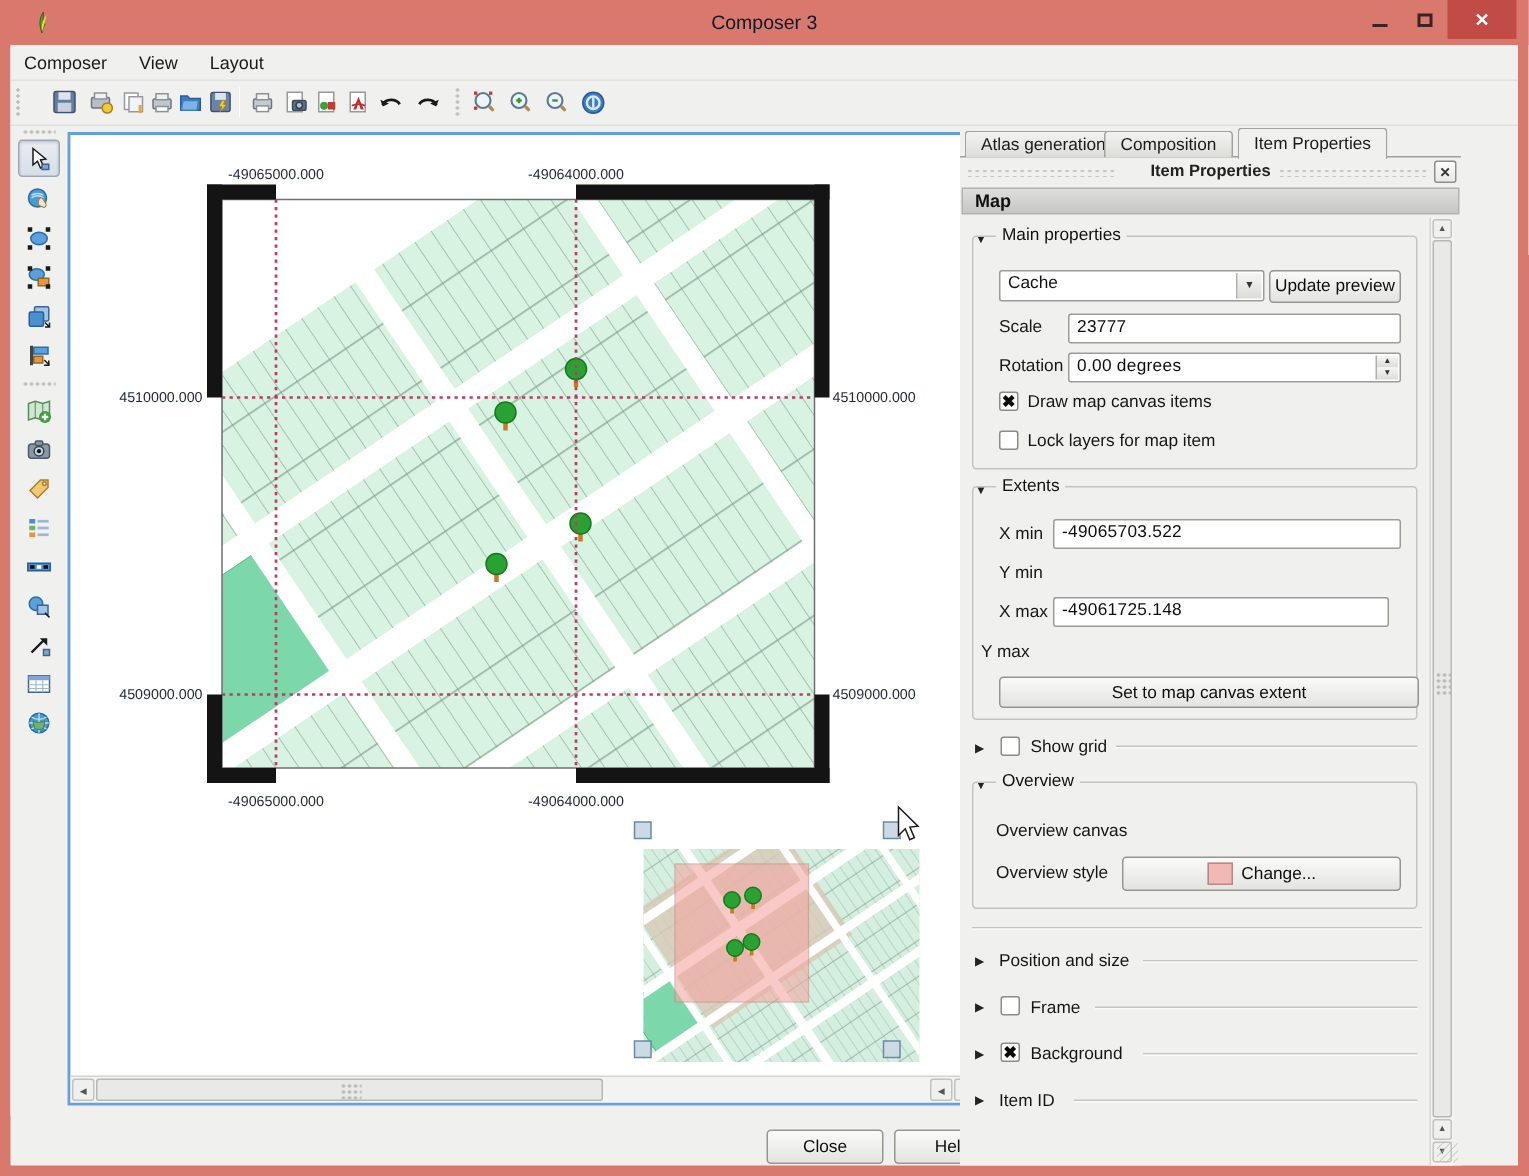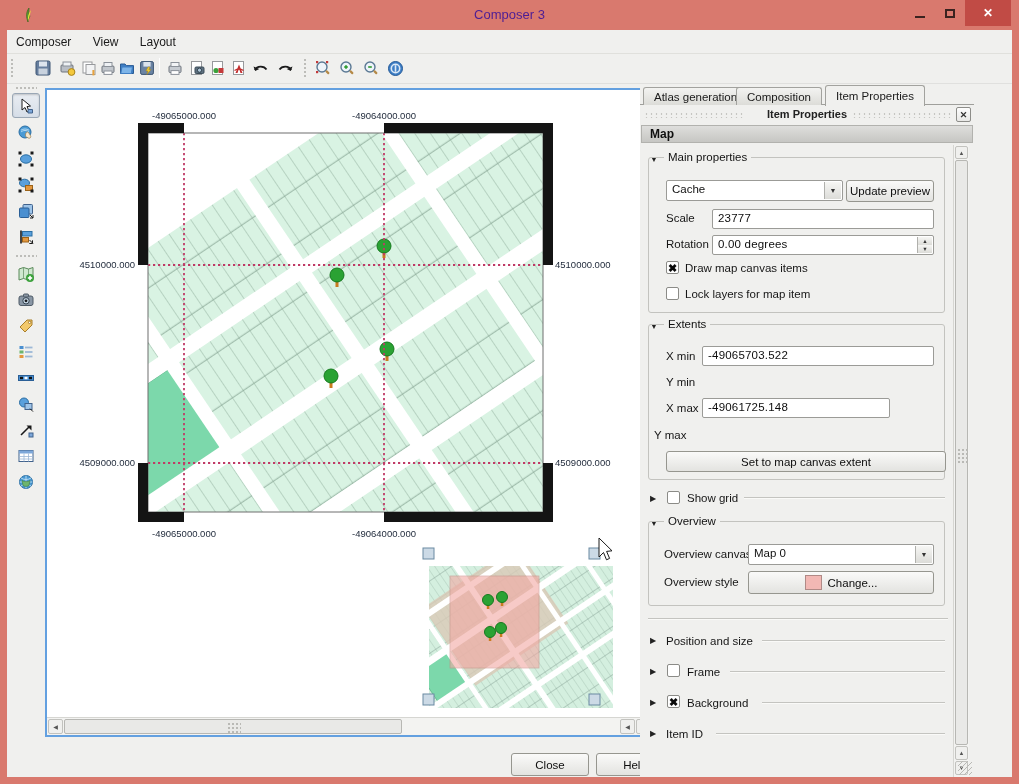--- a/index.html
+++ b/index.html
@@ -2,21 +2,21 @@
 <html><head>
 <meta charset="utf-8">
 <style>
   * { margin:0; padding:0; box-sizing:border-box; }
   html,body { width:1019px; height:784px; }
   body { font-family:"Liberation Sans", sans-serif; font-size:12px; color:#111; background:#d9796e; position:relative; overflow:hidden; }
   .abs { position:absolute; }
 
   
   .titlebar { left:0; top:0; width:1019px; height:30px; background:#d9796e; }
-  .win-title { left:0; right:0; top:7px; text-align:center; font-size:13px; color:#4c1d95; }
+  .win-title { left:0; right:0; top:7px; text-align:center; font-size:13px; color:#0f172a; }
   .app-icon { left:20px; top:7px; width:16px; height:16px; }
   .winbtn { top:0; width:30px; height:26px; display:flex; align-items:center; justify-content:center; color:#3a2320; font-size:13px; }
   .winbtn.min { right:84px; } .winbtn.max { right:54px; }
   .minbar { width:10px; height:2px; background:#3a2320; margin-top:8px; }
   .maxbox { width:10px; height:9px; border:2px solid #3a2320; }
   .winbtn.close { right:8px; width:46px; height:26px; background:#c14b45; color:#fff; font-size:12px; font-weight:bold; }
   .client { left:7px; top:30px; width:1005px; height:747px; background:#f0f0ee; }
 
   .menubar { left:0; top:0; width:1005px; height:24px; background:#f0f0ee; border-bottom:1px solid #e0e0dc; }
   .menuitem { display:inline-block; padding:5px 9px 0 9px; font-size:12px; color:#1a1a1a; }
@@ -558,39 +558,35 @@
     <div class="abs cb" style="left:26px;top:203px"></div>
     <span class="abs lbl" style="left:45px;top:204px">Lock layers for map item</span>
 
     <span class="abs tri" style="left:10px;top:238px">▼</span>
     <div class="abs gbox" style="left:8px;top:240px;width:297px;height:156px"></div>
     <span class="abs glabel" style="left:24px;top:234px">Extents</span>
     <span class="abs lbl" style="left:26px;top:266px">X min</span>
     <div class="abs field" style="left:62px;top:262px;width:232px;height:20px"><span>-49065703.522</span></div>
     <span class="abs lbl" style="left:26px;top:292px">Y min</span>
     <span class="abs lbl" style="left:26px;top:318px">X max</span>
-    <div class="abs field" style="left:62px;top:314px;width:188px;height:20px"><span>-49061725.148</span></div>
+    <div class="abs field" style="left:62px;top:314px;width:224px;height:20px"><span>-49061725.148</span></div>
     <span class="abs lbl" style="left:14px;top:345px">Y max</span>
     <div class="abs btn" style="left:26px;top:367px;width:280px;height:21px">
         <span>Set to map canvas extent</span>
       </div>
 
     <span class="abs tri" style="left:10px;top:410px">▶</span>
     <div class="abs cb" style="left:27px;top:407px"></div>
     <span class="abs lbl" style="left:47px;top:408px">Show grid</span>
     <div class="abs etch" style="left:104px;top:413px;width:201px"></div>
 
     <span class="abs tri" style="left:10px;top:435px">▼</span>
     <div class="abs gbox" style="left:8px;top:437px;width:297px;height:85px"></div>
     <span class="abs glabel" style="left:24px;top:431px">Overview</span>
     <span class="abs lbl" style="left:24px;top:464px">Overview canvas</span>
-    <div class="abs combo" style="left:108px;top:460px;width:186px;height:21px">
-      <span>Map 0</span>
-      <span class="combo-arrow">▼</span>
-    </div>
     <span class="abs lbl" style="left:24px;top:492px">Overview style</span>
     <div class="abs btn" style="left:108px;top:487px;width:186px;height:23px">
       <span style="display:inline-block;width:17px;height:15px;background:#f2b8b4;border:1px solid #b08a86;margin-right:6px"></span>
       <span>Change...</span>
     </div>
 
     <div class="abs etch" style="left:8px;top:534px;width:300px"></div>
 
     <span class="abs tri" style="left:10px;top:552px">▶</span>
     <span class="abs lbl" style="left:26px;top:551px">Position and size</span>

